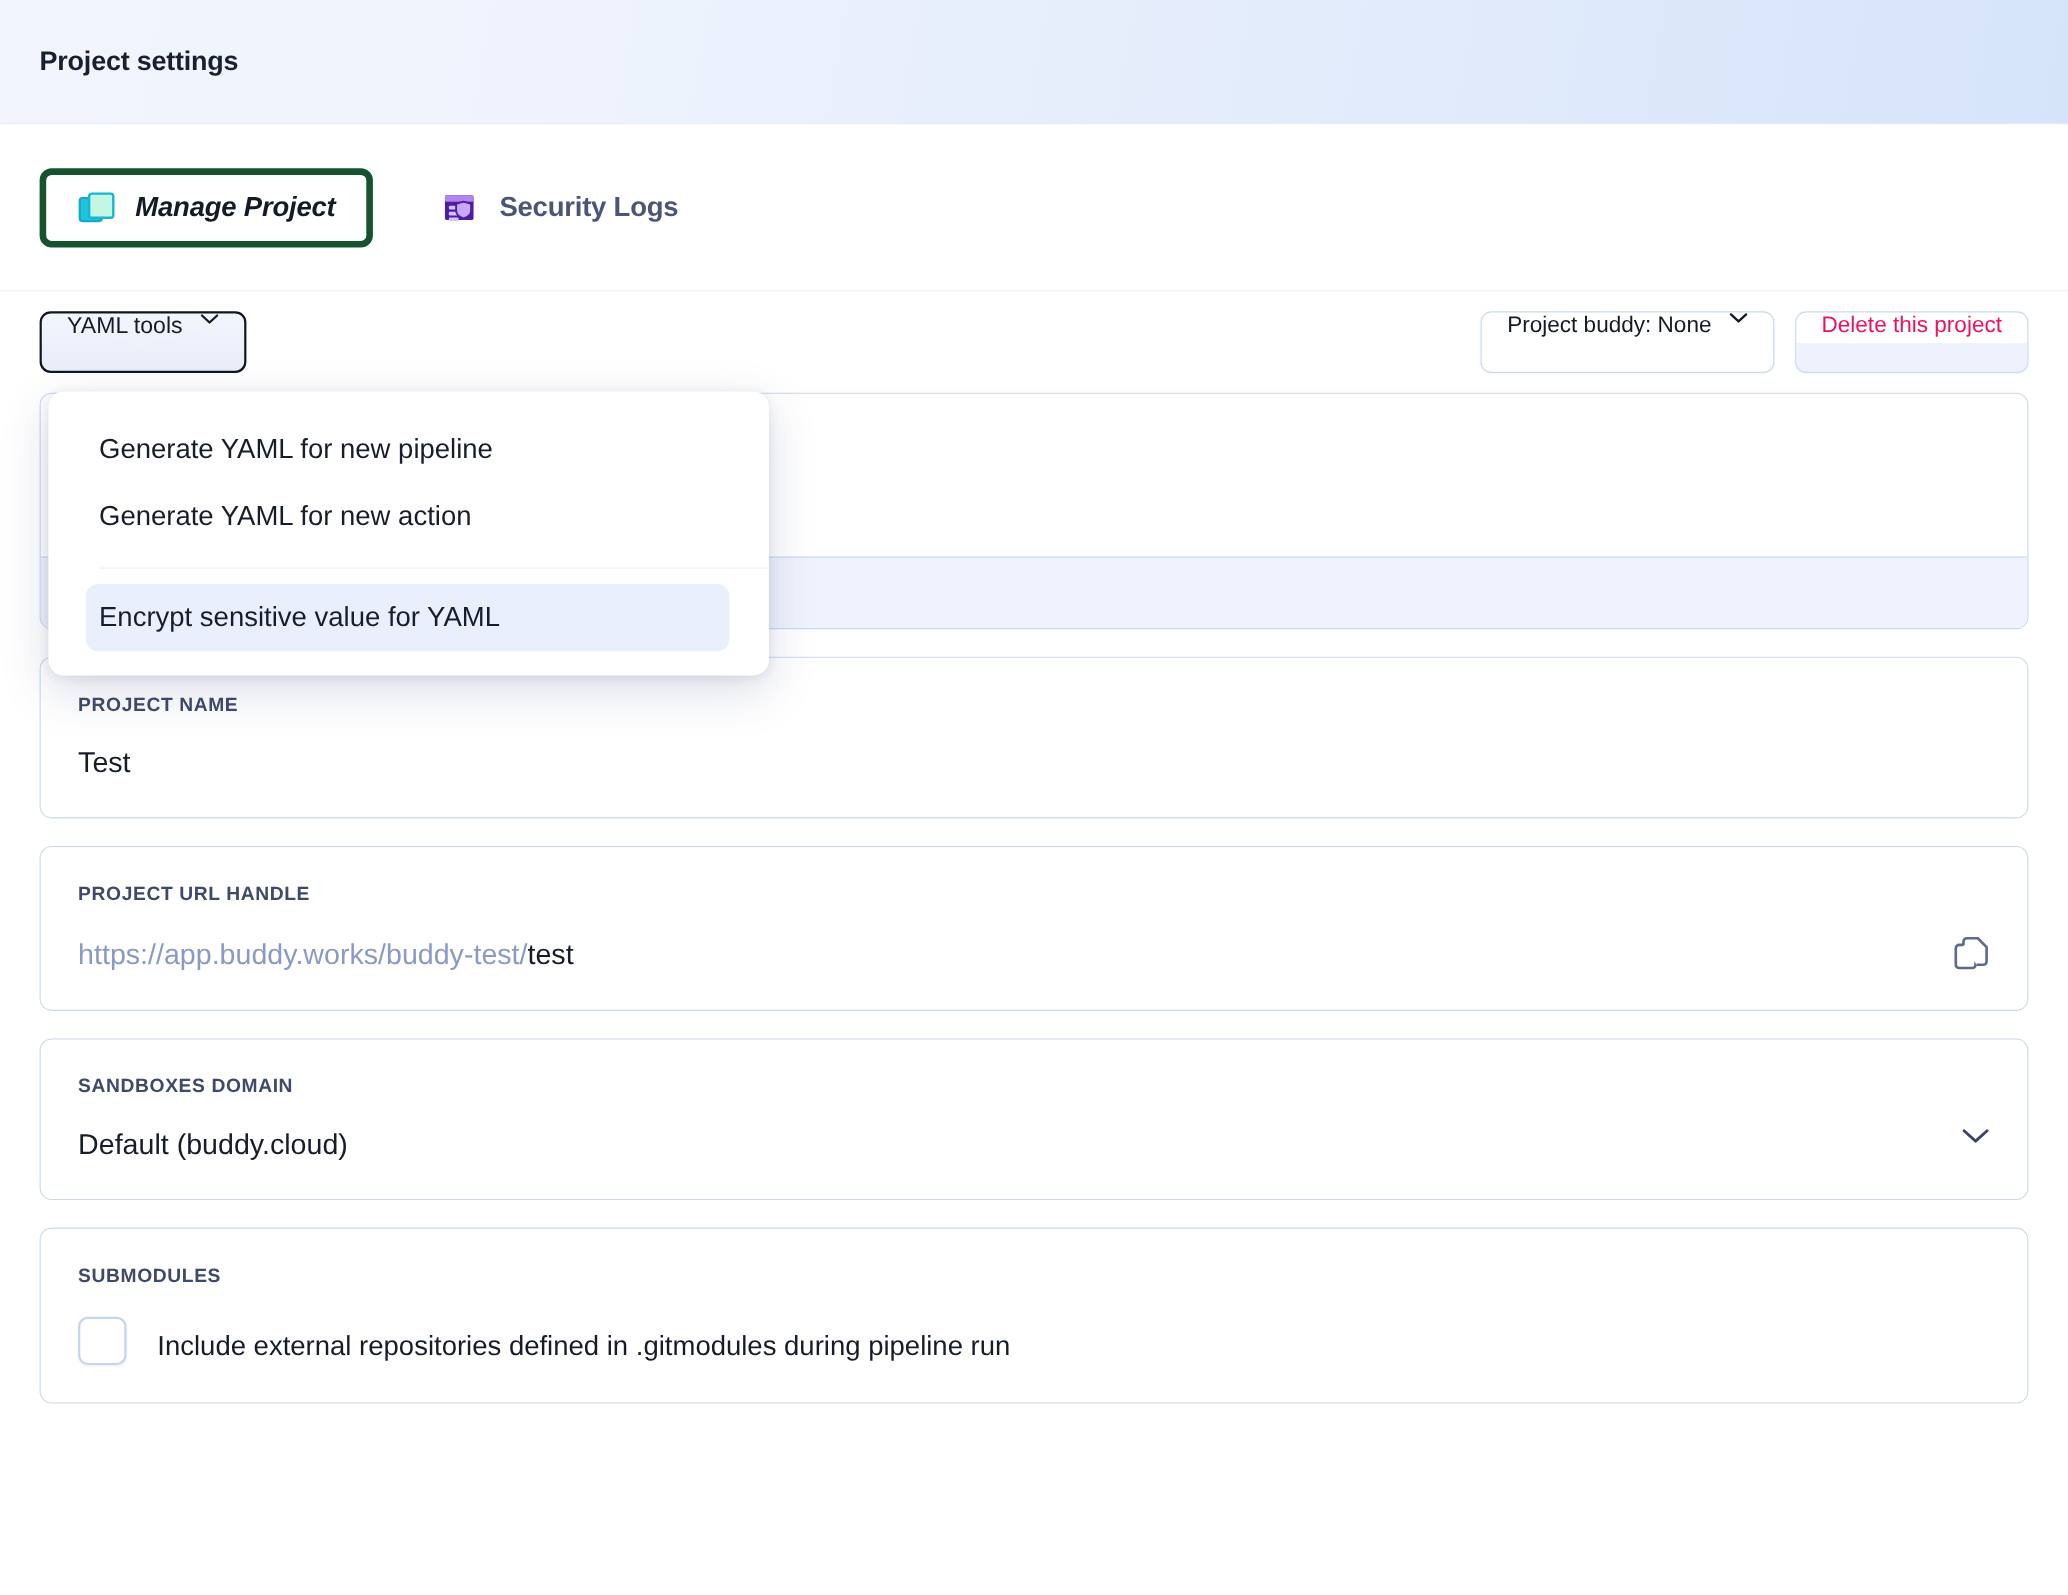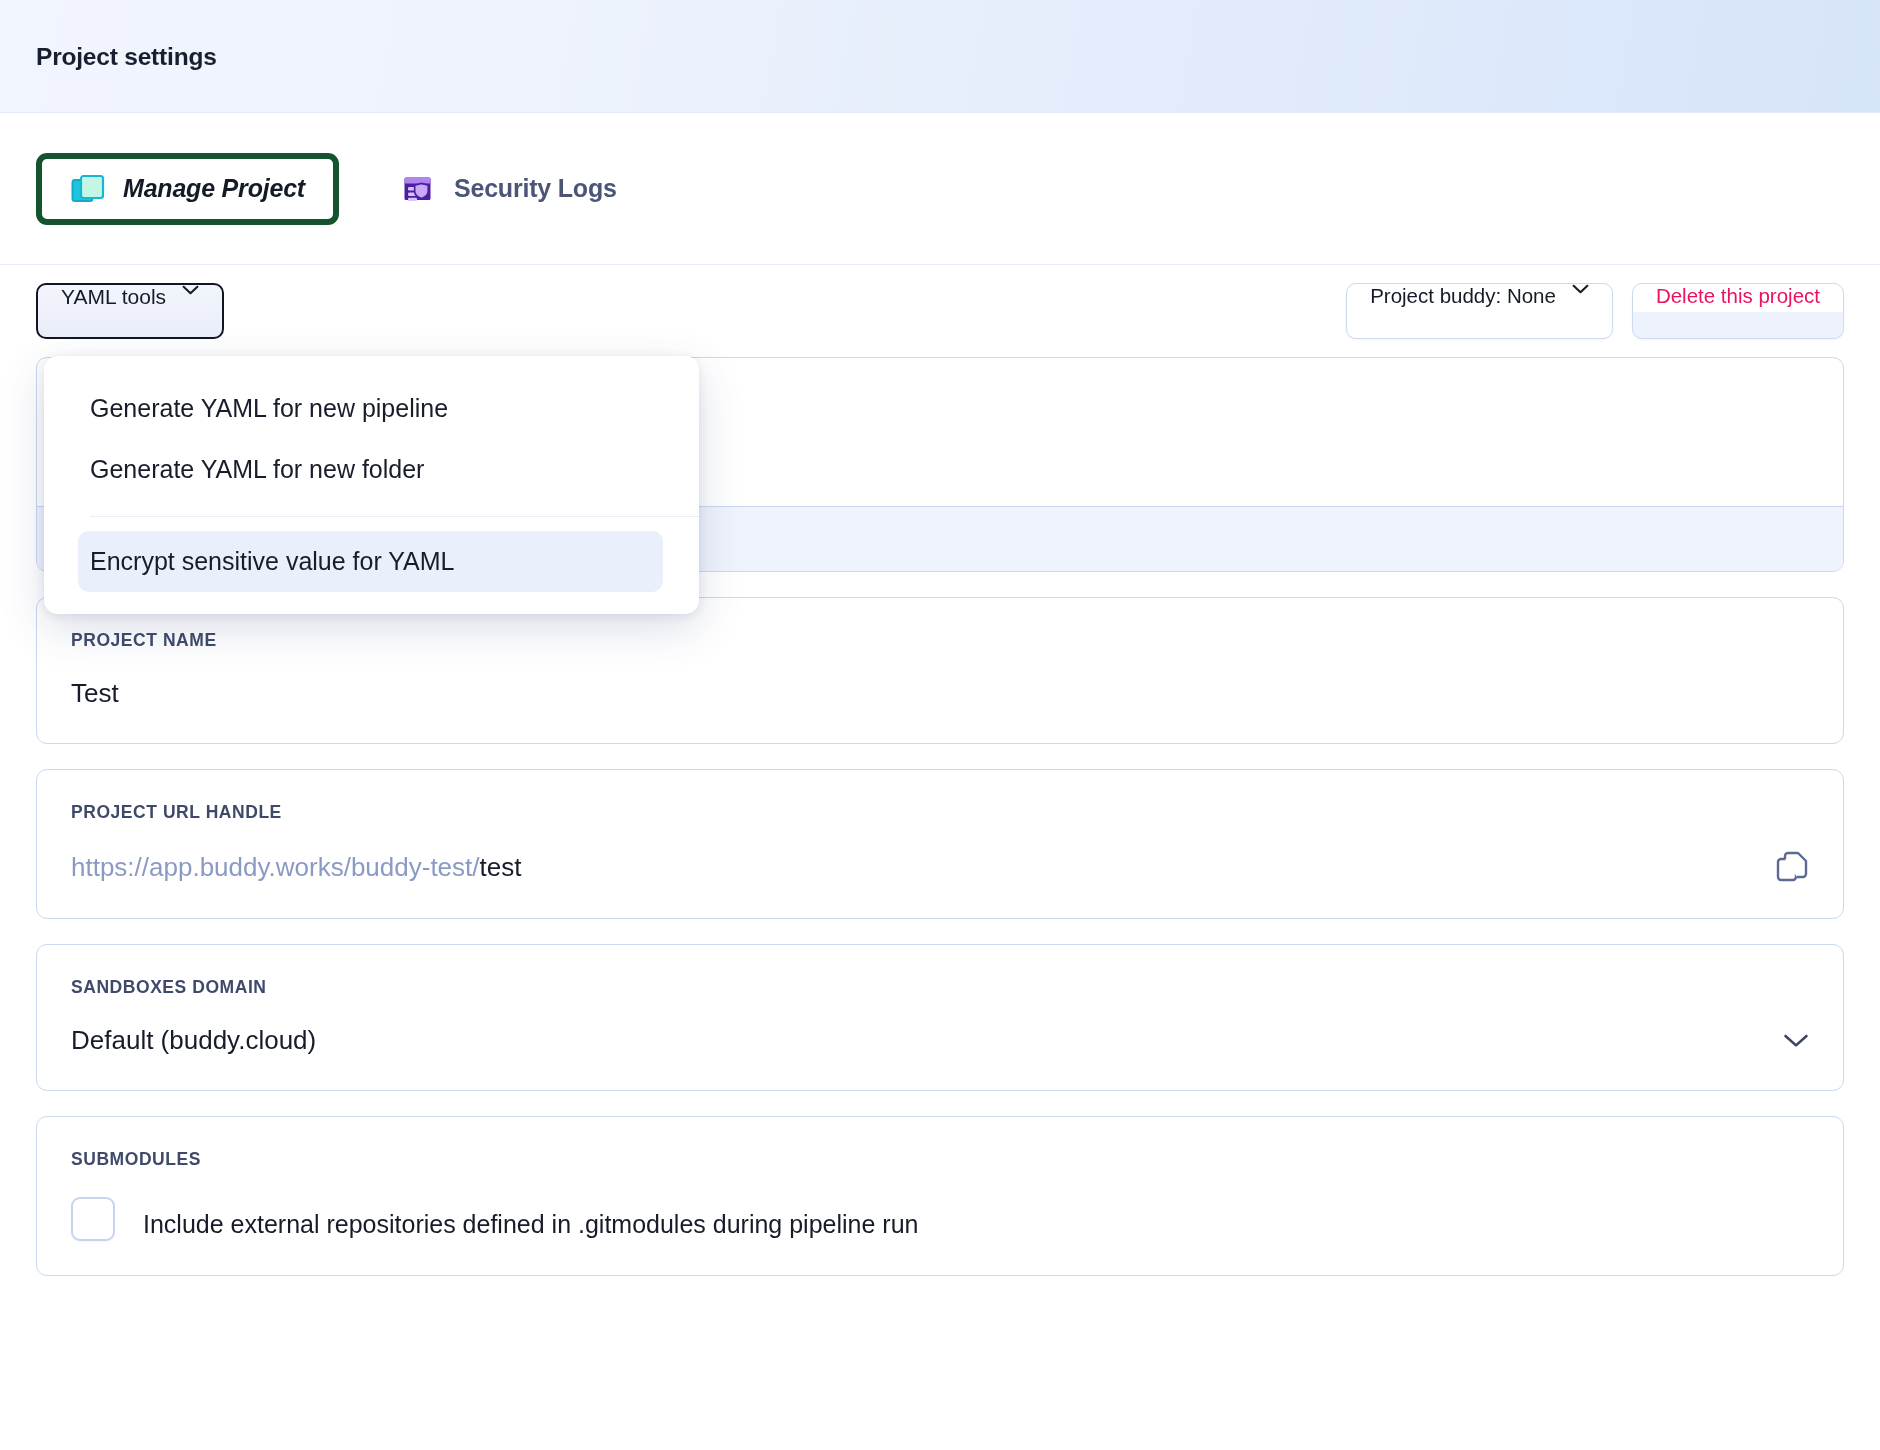--- a/index.html
+++ b/index.html
@@ -166,21 +166,21 @@
 
   
   .card-ssh{ height:215px; }
   .card-ssh .card-body{ height:148px; }
 
   .url-row{ display:flex; align-items:center; justify-content:space-between; }
   .url-prefix{ color:#8b9ac4; }
   .url-handle{ color:#161c29; }
   .copy-btn{ cursor:pointer; width:34px; height:34px; flex:0 0 34px; }
 
-  .select-row{ display:flex; align-items:center; justify-content:space-between; }
+  .select-row{ display:flex; justify-content:space-between; }
 
   .checkbox-row{ display:flex; align-items:center; gap:28px; }
   .checkbox{
     width:44px; height:44px; flex:0 0 44px;
     border:2px solid #c5d5f0;
     border-radius:9px;
     background:#ffffff;
     cursor:pointer;
     box-shadow:0 1px 2px rgba(40,70,130,.06);
   }
@@ -295,16 +295,16 @@
         <span class="checkbox"></span>
         <span class="checkbox-label">Include external repositories defined in .gitmodules during pipeline run</span>
       </div>
     </div>
   </div>
 
 </div>
 
 <div class="menu">
   <div class="menu-item">Generate YAML for new pipeline</div>
-  <div class="menu-item">Generate YAML for new folder</div>
+  <div class="menu-item">Generate YAML for new action</div>
   <div class="menu-sep"></div>
   <div class="menu-item highlight">Encrypt sensitive value for YAML</div>
 </div>
 
 </body></html>

